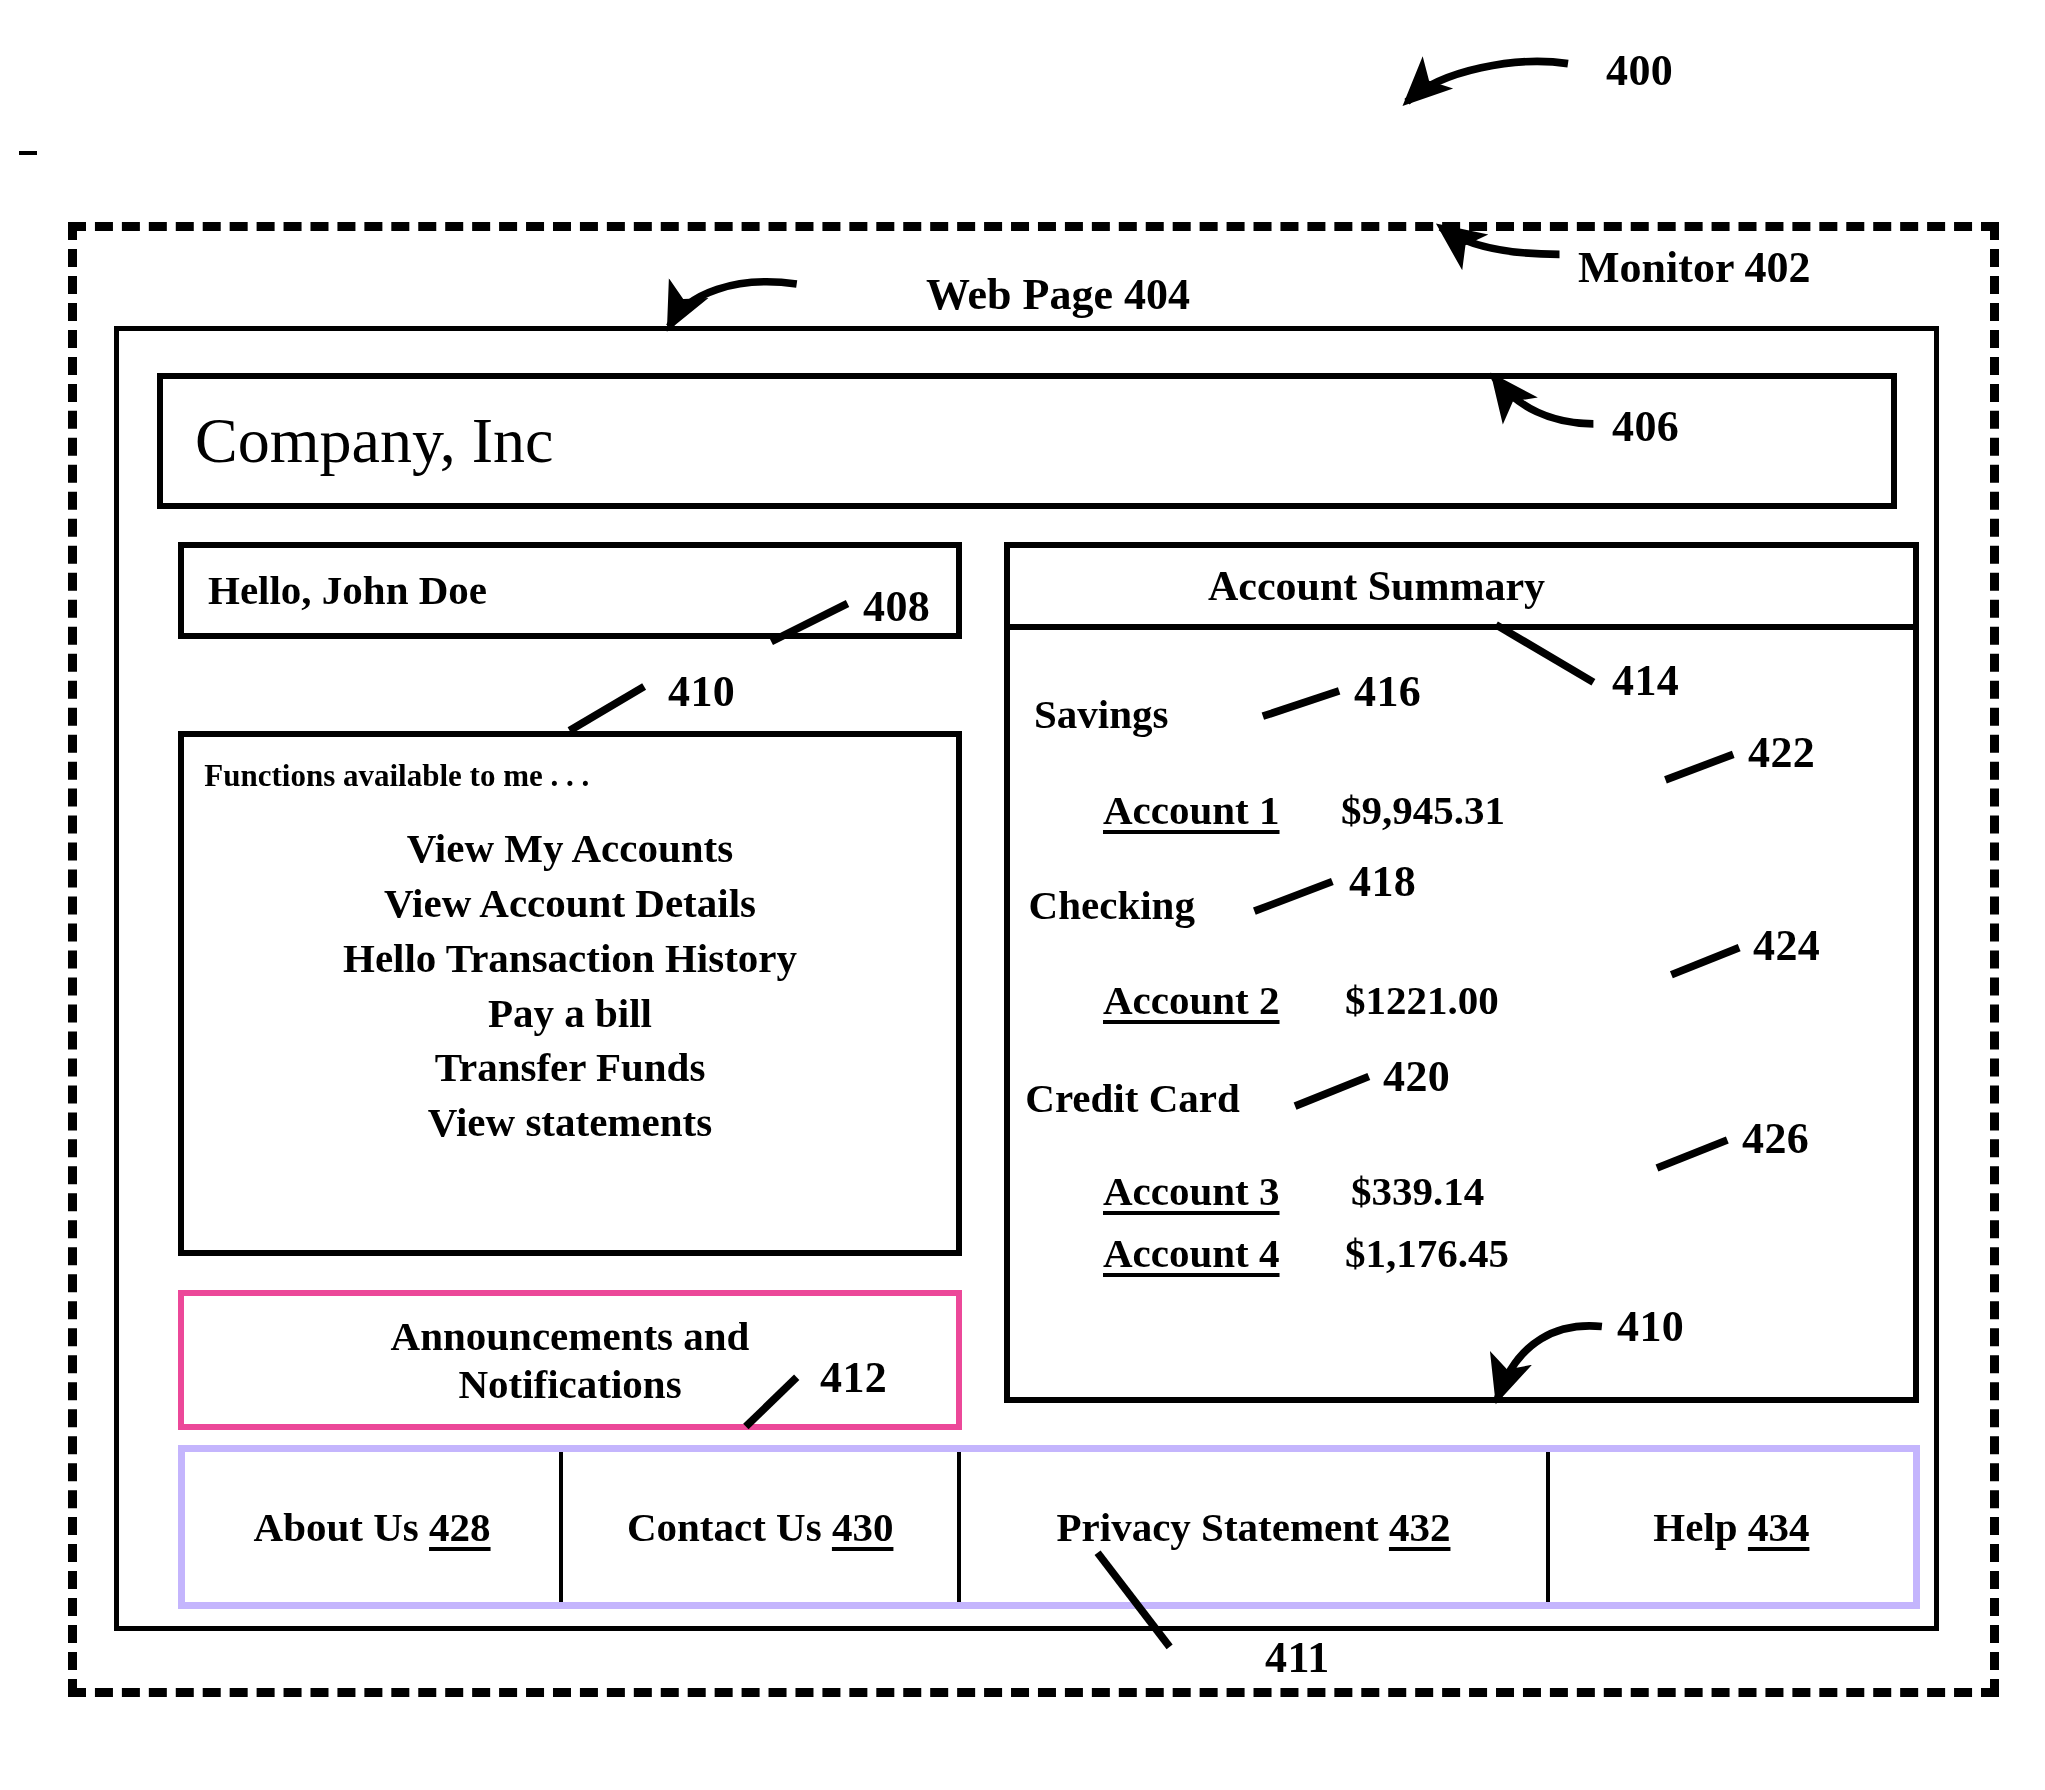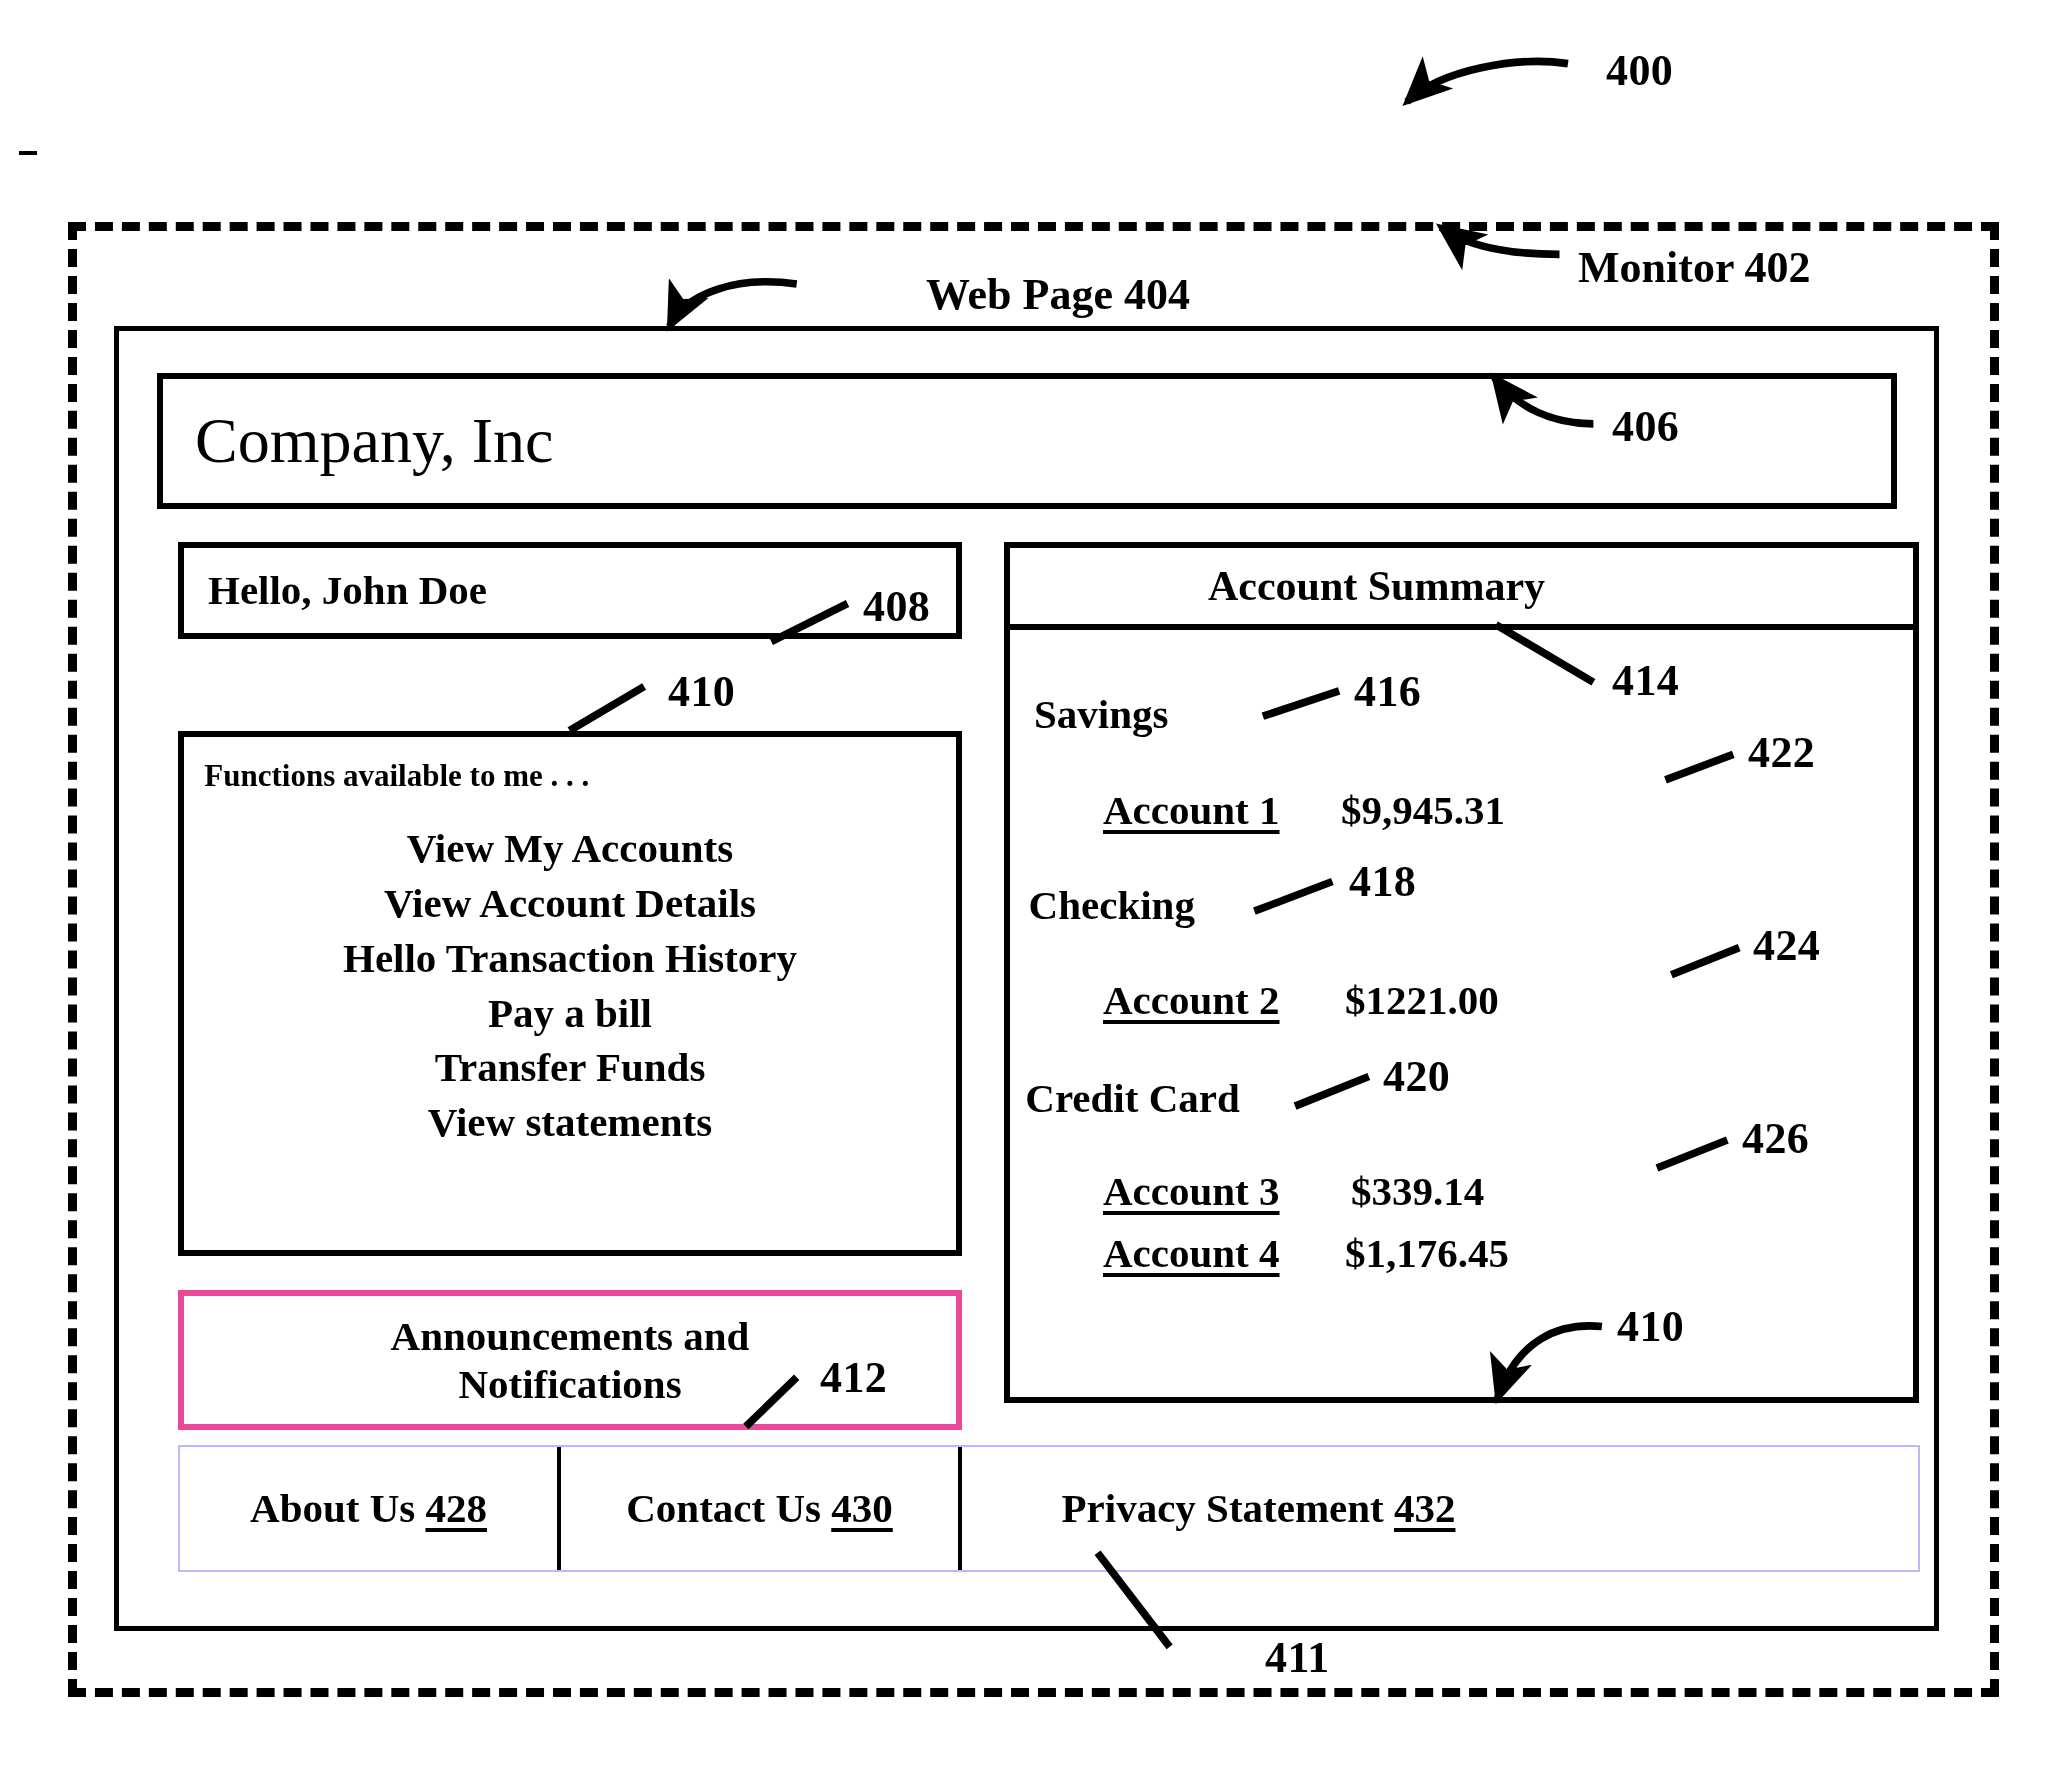--- a/index.html
+++ b/index.html
@@ -192,22 +192,22 @@
     font-size: 41px;
     line-height: 1;
     white-space: nowrap;
   }
 
   
   #footer-bar {
     left: 178px;
     top: 1445px;
     width: 1742px;
-    height: 127px;
-    border: 2px solid #c4b5fd;
+    height: 164px;
+    border: 7px solid #c4b5fd;
     box-sizing: border-box;
     display: flex;
   }
   .footer-cell {
     display: flex;
     align-items: center;
     justify-content: center;
     border-right: 4.2px solid #000000;
     box-sizing: border-box;
     height: 100%;
@@ -306,20 +306,26 @@
         <span>Contact Us</span>
         <span class="footer-ref">430</span>
       </span>
     </div>
     <div class="footer-cell" id="fc-privacy">
       <span class="footer-cell-text">
         <span>Privacy Statement</span>
         <span class="footer-ref">432</span>
       </span>
     </div>
+    <div class="footer-cell" id="fc-help">
+      <span class="footer-cell-text">
+        <span>Help</span>
+        <span class="footer-ref">434</span>
+      </span>
+    </div>
   </div>
 
   <svg class="overlay" viewBox="0 0 2414 2113">
     <defs>
       <marker id="arrowhead" markerWidth="7" markerHeight="7" refX="5.6" refY="3.2" orient="auto" markerUnits="strokeWidth">
         <path d="M0,0.3 L6.4,3.2 L0,6.1 L1.6,3.2 Z" fill="#000"></path>
       </marker>
     </defs>
 
     <path d="M 1850,75 C 1790,66 1700,82 1660,120" fill="none" stroke="#000" stroke-width="9" marker-end="url(#arrowhead)"></path>

